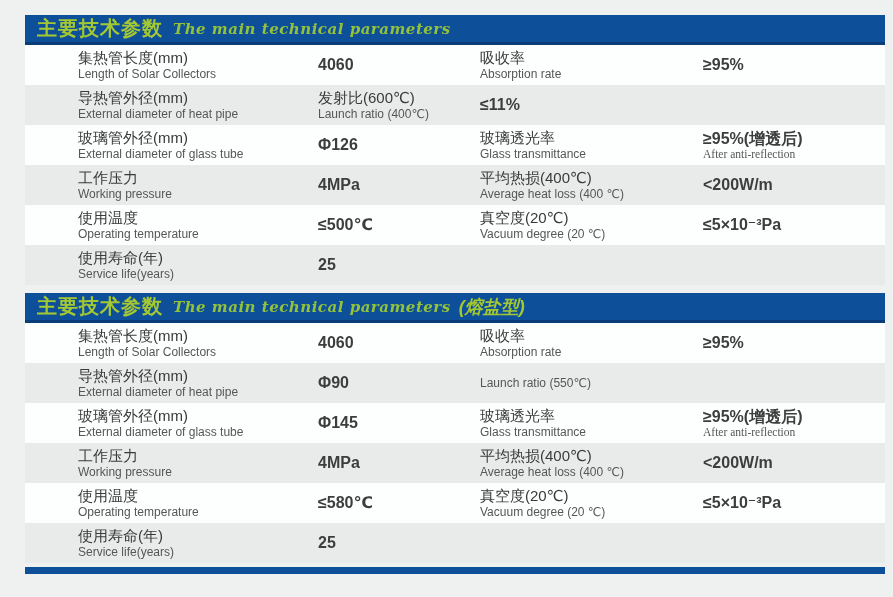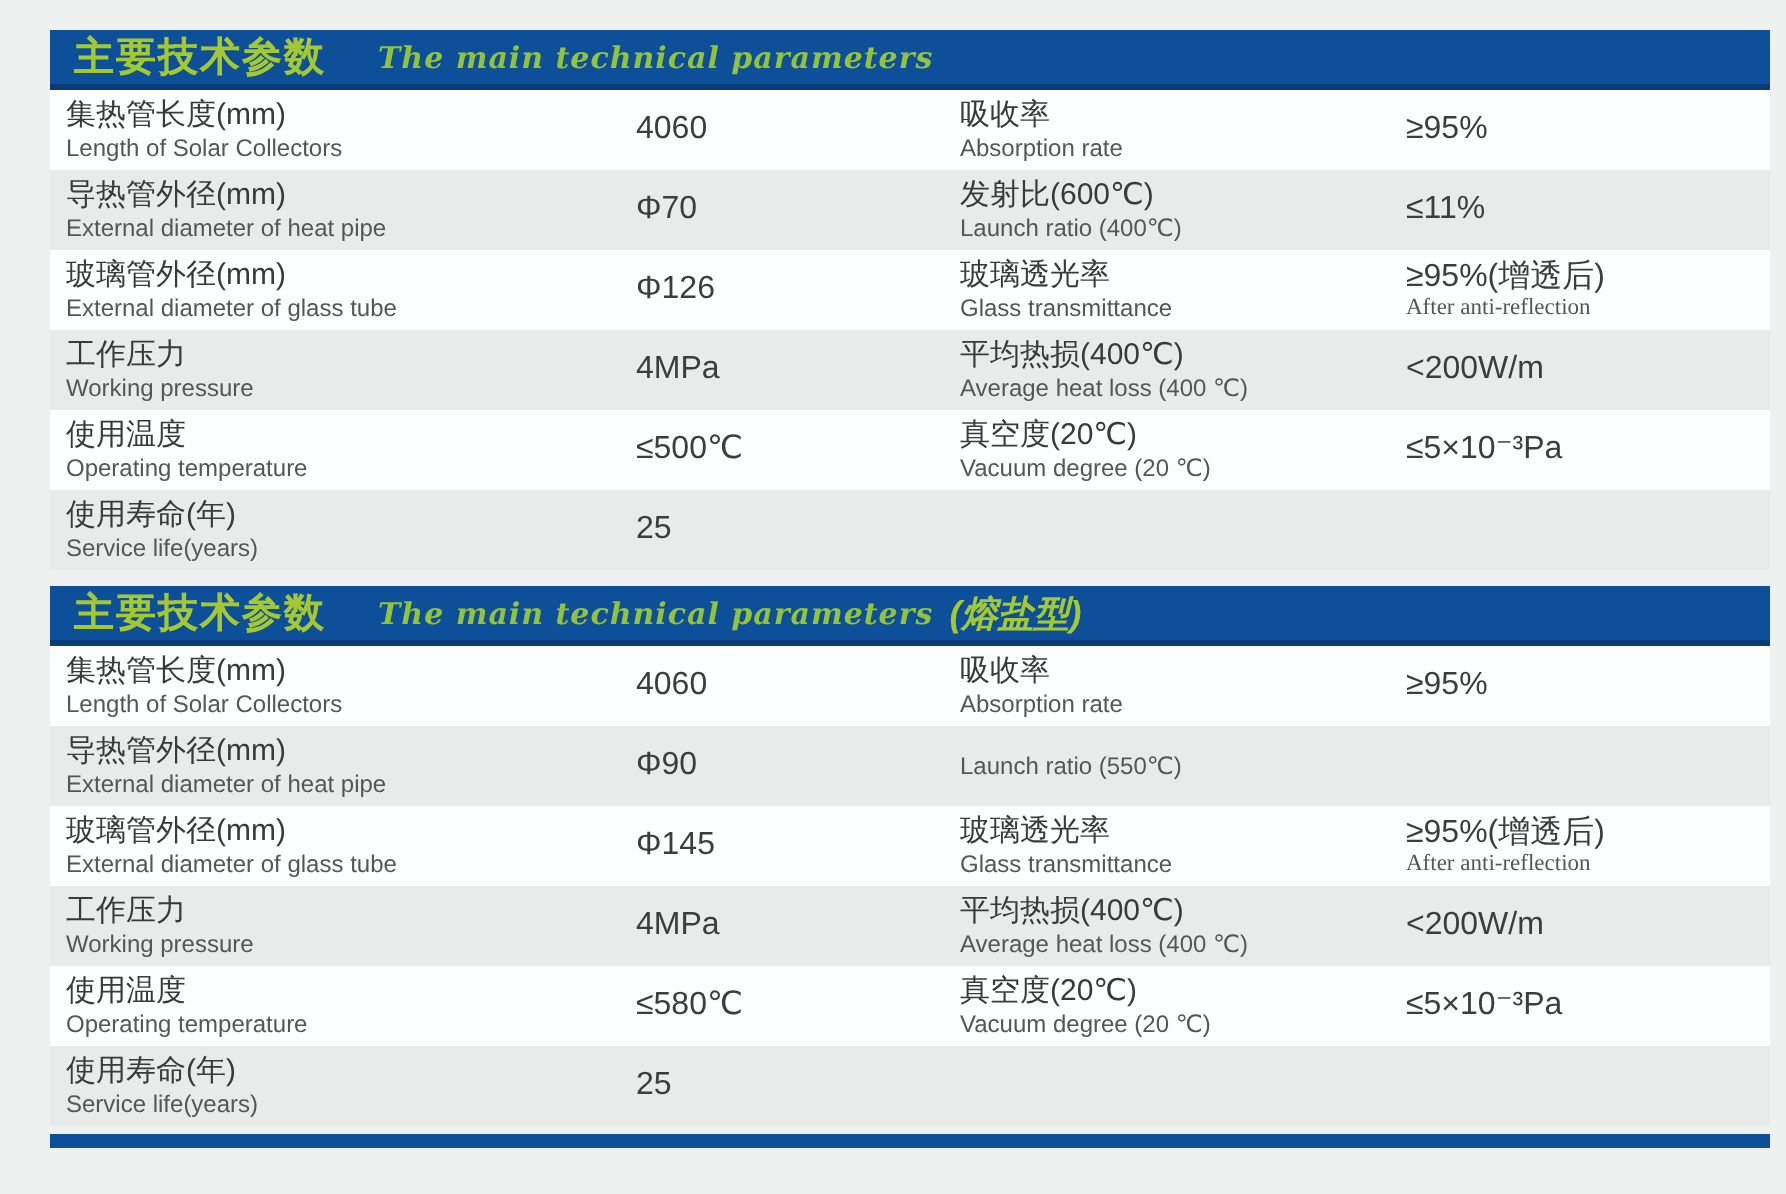--- a/index.html
+++ b/index.html
@@ -36,21 +36,21 @@
     font-size: 20px;
     font-weight: bold;
     letter-spacing: 1px;
   }
   .title-script {
     color: var(--script-green, #93c23b);
     font-family: "DejaVu Serif", serif;
     font-style: italic;
     font-weight: bold;
     font-size: 15px;
-    margin-left: 26px;
+    margin-left: 10px;
     letter-spacing: 0.5px;
   }
   .title-suffix {
     color: var(--title-green, #a4c832);
     font-size: 18px;
     font-weight: bold;
     margin-left: 8px;
     font-style: italic;
   }
   .title-suffix:empty { display: none; }
@@ -63,35 +63,36 @@
   .row:nth-child(odd) { background: var(--row-white, #ffffff); }
   .row:nth-child(even) { background: var(--row-gray, #e9ebeb); }
   .cell {
     display: flex;
     flex-direction: column;
     justify-content: center;
     height: 100%;
     overflow: hidden;
     white-space: nowrap;
   }
-  .cell.label1 { padding-left: 8px; }
+  .cell.label1 { padding-left: 28px; margin-left: 25px; }
   .cn {
     font-size: 15px;
     line-height: 18px;
     color: #3a3a3a;
   }
   .en {
     font-size: 12px;
     line-height: 14px;
     color: #565656;
   }
   .val {
     font-size: 16px;
     line-height: 18px;
     color: #3d3d3d;
+    font-weight: bold;
   }
   .note {
     font-size: 11.5px;
     line-height: 13px;
     color: #565656;
     font-family: Liberation Serif, serif;
   }
   .section-gap { height: 8px; }
   .bottom-bar {
     height: 7px;
@@ -127,23 +128,20 @@
     <div class="cell value2">
       <div class="val">≥95%</div>
       <div class="note"></div>
     </div>
   </div>
 
   <div class="row">
     <div class="cell label1">
       <div class="cn">导热管外径(mm)</div>
       <div class="en">External diameter of heat pipe</div>
-    </div>
-    <div class="cell value1">
-      <div class="val">Φ70</div>
     </div>
     <div class="cell label2">
       <div class="cn">发射比(600℃)</div>
       <div class="en">Launch ratio (400℃)</div>
     </div>
     <div class="cell value2">
       <div class="val">≤11%</div>
       <div class="note"></div>
     </div>
   </div>

